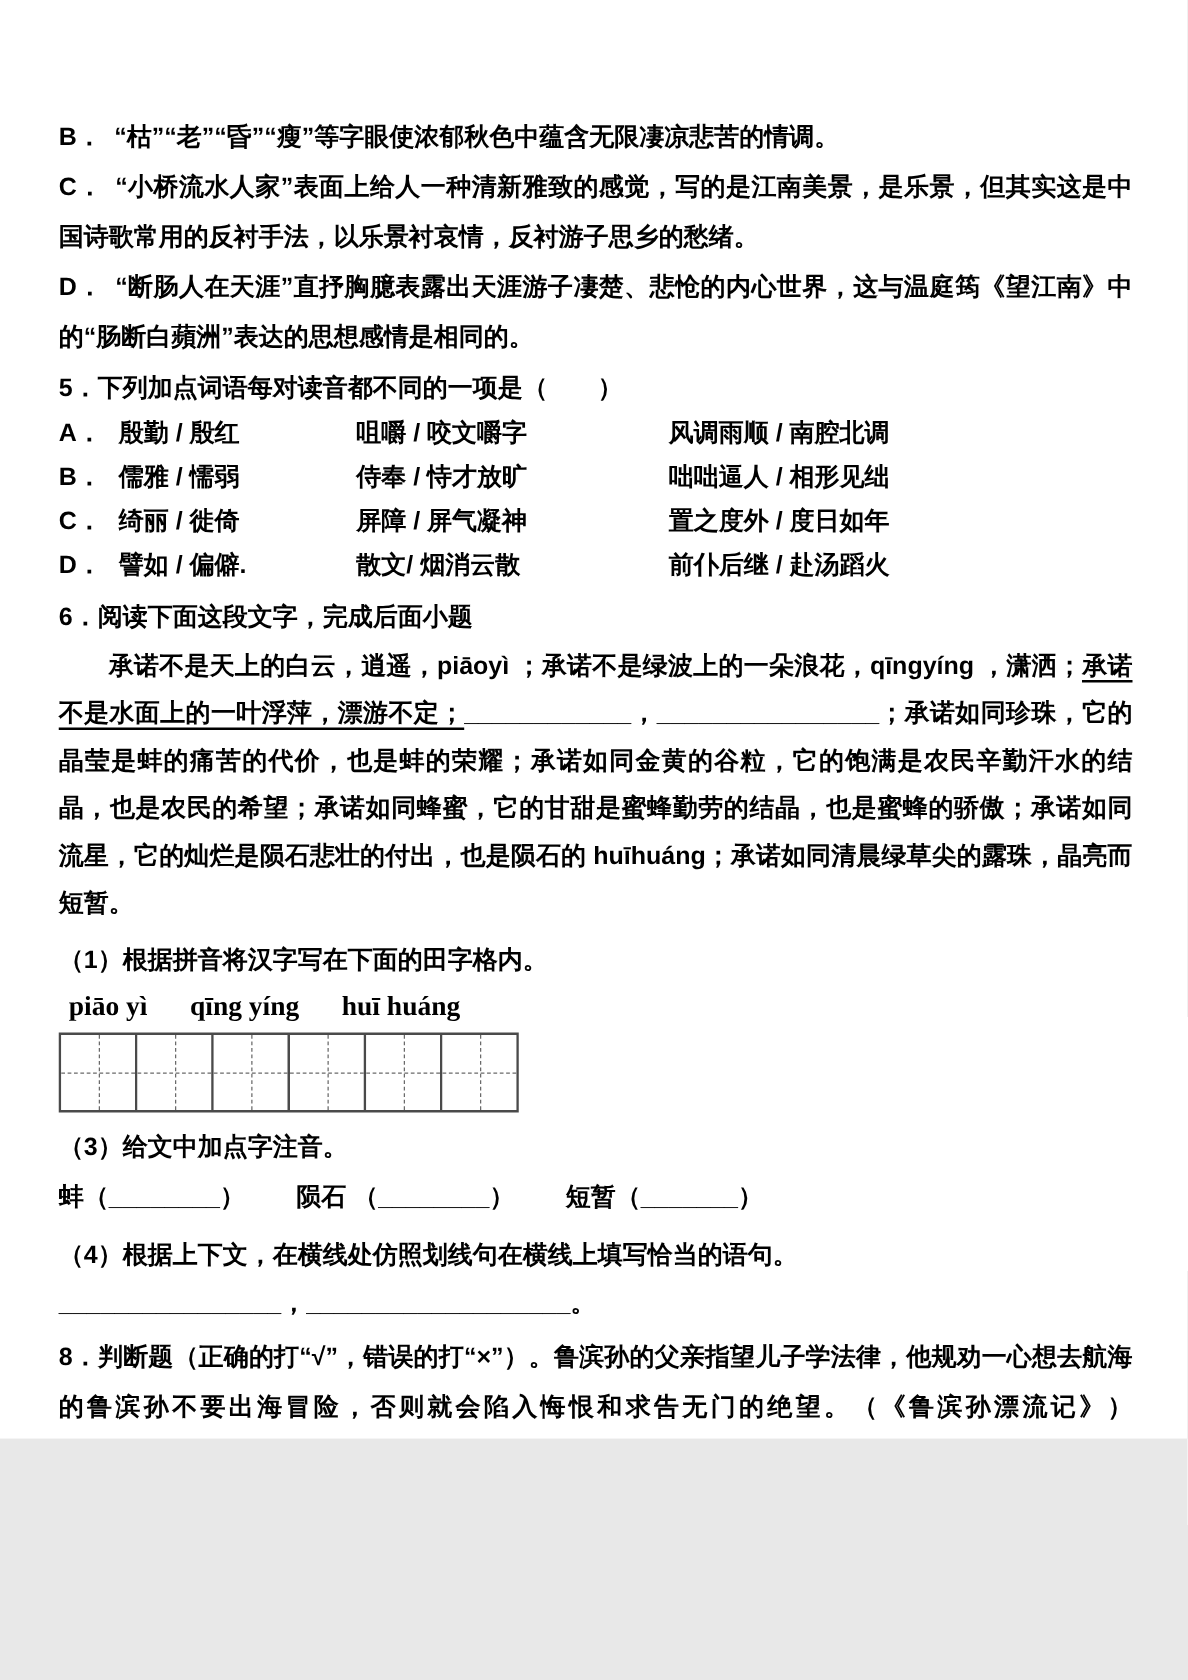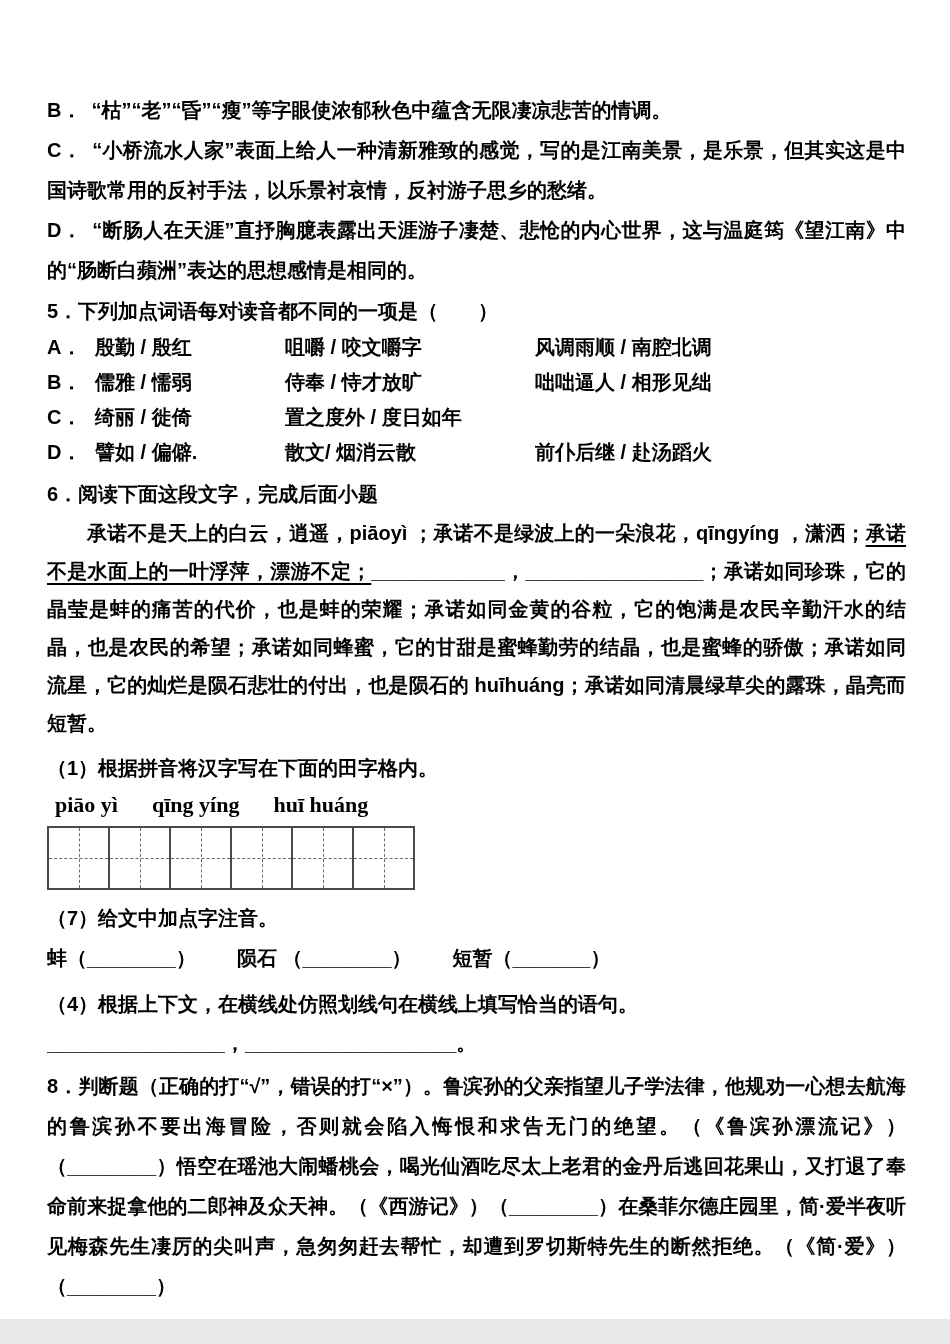--- a/index.html
+++ b/index.html
@@ -1,18 +1,18 @@
 <!DOCTYPE html>
 <html><head>
 <meta charset="utf-8">
 <style>
   html,body{margin:0;padding:0;background:#e8e8e8;}
   .sheet{
     position:relative;
-    width:950px;height:1319px;
+    width:950px;height:1151px;
     margin:0 auto;
     background:#ffffff;
     color:#000000;
     box-sizing:border-box;
     padding:90px 44px 0 47px;
     font-family:"Liberation Sans","DejaVu Sans",sans-serif;
     font-weight:700;
     font-size:20px;
     overflow:hidden;
   }
@@ -60,20 +60,21 @@
     </div>
     <div class="q5row">
       <span class="cell">B．</span>
       <span class="cell">儒雅 / 懦弱</span>
       <span class="cell">侍奉 / 恃才放旷</span>
       <span class="cell">咄咄逼人 / 相形见绌</span>
     </div>
     <div class="q5row">
       <span class="cell">C．</span>
       <span class="cell">绮丽 / 徙倚</span>
+      <span class="cell">屏障 / 屏气凝神</span>
       <span class="cell">置之度外 / 度日如年</span>
     </div>
     <div class="q5row">
       <span class="cell">D．</span>
       <span class="cell">譬如 / 偏僻.</span>
       <span class="cell">散文/ 烟消云散</span>
       <span class="cell">前仆后继 / 赴汤蹈火</span>
     </div>
   </section>
 
@@ -107,21 +108,21 @@
       <div class="tian-cell">
           <span class="vdash"></span>
           <span class="hdash"></span>
         </div>
       <div class="tian-cell">
           <span class="vdash"></span>
           <span class="hdash"></span>
         </div>
     </div>
 
-    <p class="substem">（7）给文中加点字注音。</p>
+    <p class="substem">（3）给文中加点字注音。</p>
     <div class="zhuyinrow">
       <span>蚌（________）</span>
       <span>陨石 （________）</span>
       <span>短暂（_______）</span>
     </div>
 
     <p class="substem">（4）根据上下文，在横线处仿照划线句在横线上填写恰当的语句。</p>
     <p class="ansline">________________，___________________。</p>
   </section>
 

